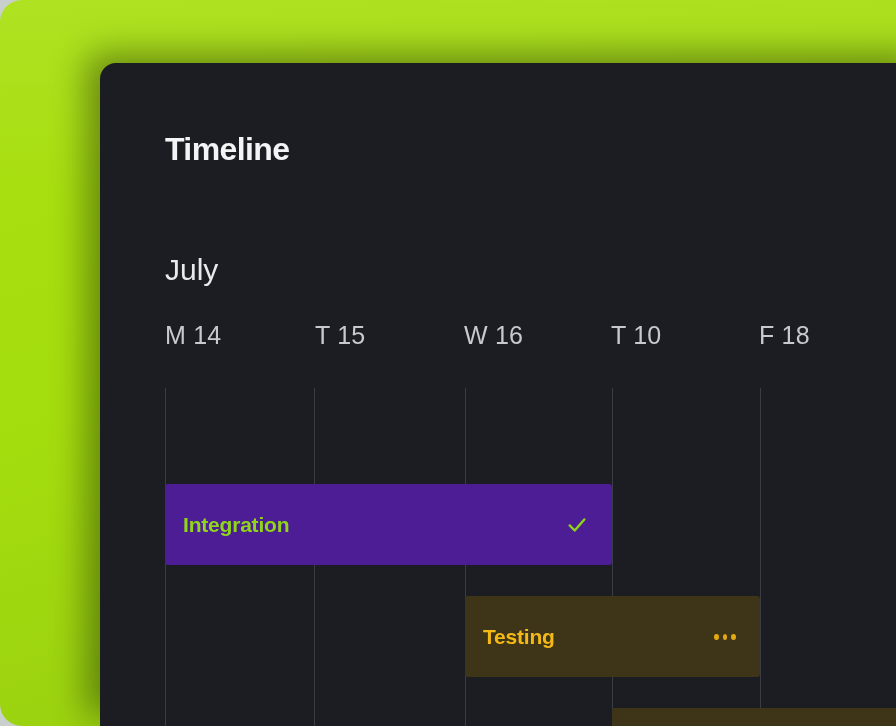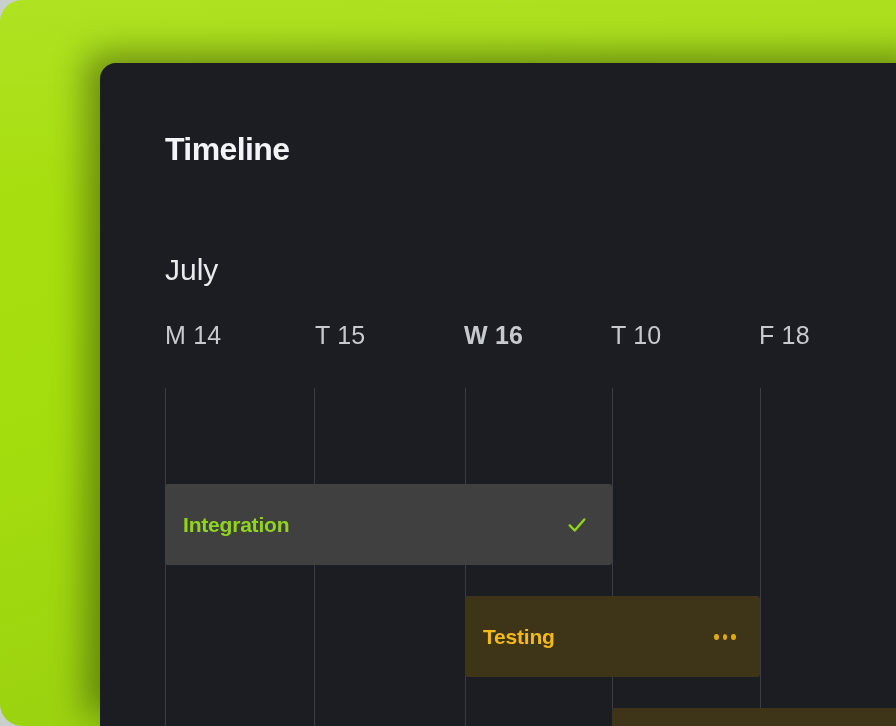--- a/index.html
+++ b/index.html
@@ -104,21 +104,21 @@
     background: #3a3d45;
   }
 
   
   .task-bar {
     position: absolute;
     border-radius: 3px;
     box-sizing: border-box;
   }
   .task-bar.green {
-    background: #404040;
+    background: #4c1d95;
   }
   .task-bar.amber {
     background: #3e3518;
   }
   .task-label {
     position: absolute;
     left: 18px;
     top: 50%;
     transform: translateY(-50%);
     font-size: 21px;
@@ -165,21 +165,21 @@
 
 <div id="panel">
 
   <div id="panel-title">Timeline</div>
 
   <div id="month-label">July</div>
 
   <div id="day-header">
       <div class="day-cell" style="left: 65px;">M 14</div>
       <div class="day-cell" style="left: 215px;">T 15</div>
-      <div class="day-cell" style="left: 364px; font-weight: bold;">W 16</div>
+      <div class="day-cell" style="left: 364px;">W 16</div>
       <div class="day-cell" style="left: 511px;">T 10</div>
       <div class="day-cell" style="left: 659px;">F 18</div>
       <div class="day-cell" style="left: 808px;">S</div>
     </div>
 
   <div id="grid-area">
       <div class="grid-line" style="left: 65px; background: rgb(58, 61, 69);"></div>
       <div class="grid-line" style="left: 214px; background: rgb(58, 61, 69);"></div>
       <div class="grid-line" style="left: 365px; background: rgb(58, 61, 69);"></div>
       <div class="grid-line" style="left: 512px; background: rgb(58, 61, 69);"></div>

